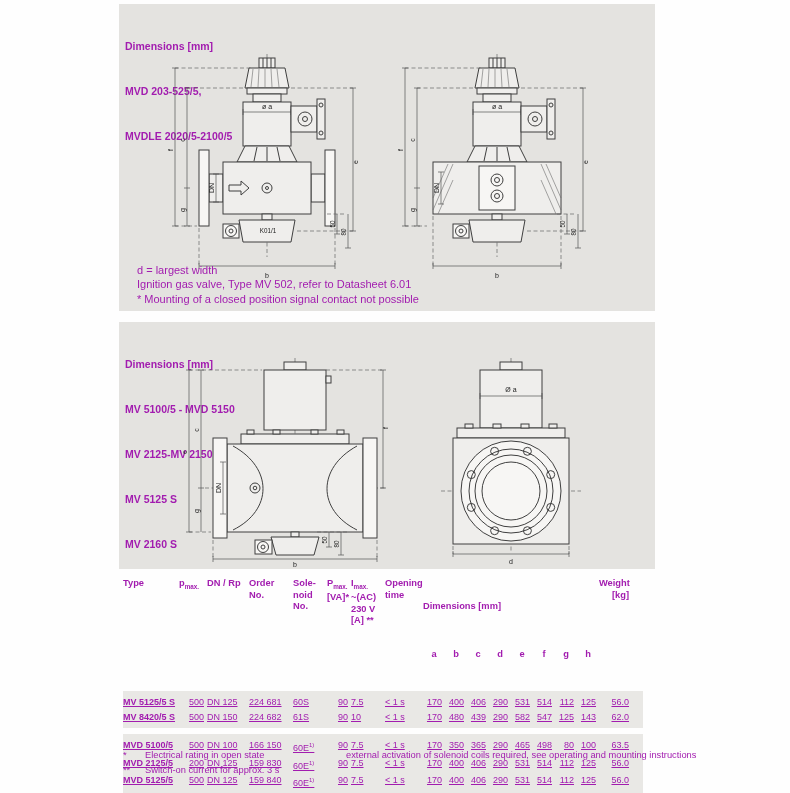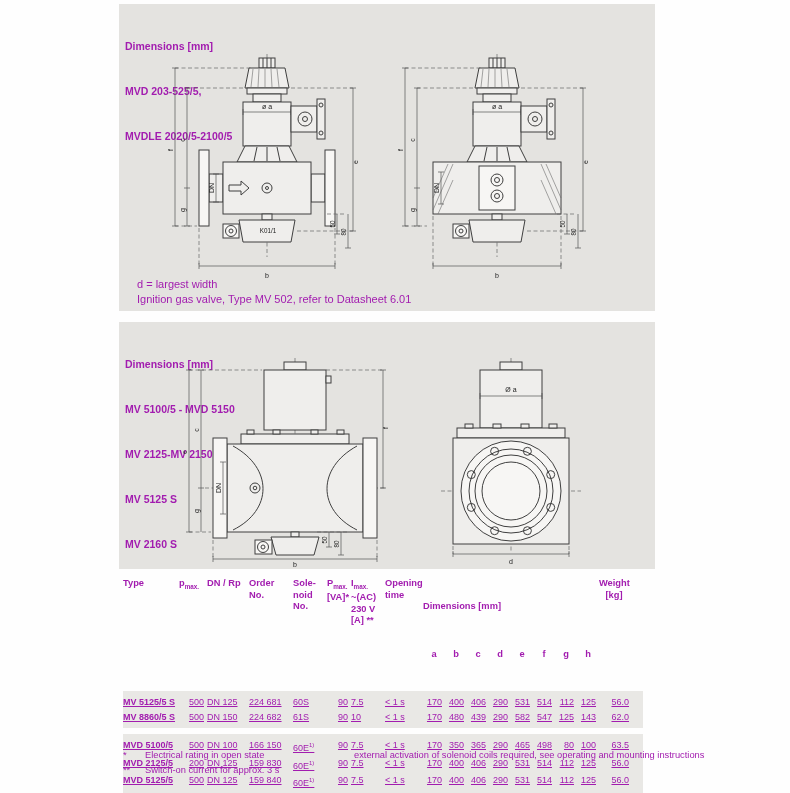--- a/index.html
+++ b/index.html
@@ -25,35 +25,35 @@
   .dimtxt.sm{font-size:6.3px;}
   
   .spec{position:absolute;left:123px;top:578px;width:520px;font-size:9px;}
   .grid{display:grid;grid-template-columns:56px 28px 42px 44px 34px 24px 34px 38px 22px 22px 22px 22px 22px 22px 22px 22px 30px;}
   .thead{font-weight:bold;font-size:9.3px;line-height:11.5px;margin-bottom:8px;min-height:52px;align-items:start;}
   .hc{white-space:pre;}
   .hc sub{font-size:6.3px;}
   .h-dims{grid-column:9 / 17;}
   .dim-letters{display:grid;grid-template-columns:22px 22px 22px 22px 22px 22px 22px 22px;margin-top:13px;}
   .dim-letters div{text-align:center;}
-  .h-weight{text-align:center;}
+  .h-weight{text-align:right;}
   .band{background:#e9e8e5;padding:4px 0;margin-bottom:6px;text-decoration:underline;}
   .trow{line-height:14.5px;}
   .tcell{white-space:pre;overflow:visible;}
   .c-type{font-weight:bold;}
   .c-num{text-align:right;padding-right:3px;}
   .c-weight{padding-right:0;}
   .tcell sup{font-size:6px;}
   
   .foot{position:absolute;left:123px;top:748px;width:600px;font-size:9.3px;line-height:14.5px;display:flex;}
   .foot .fc1{width:210px;}
   .frow{display:flex;}
   .fmark{width:22px;flex:none;}
   .fmark2{width:13px;flex:none;font-size:7px;vertical-align:super;}
-  .findent{margin-left:21px;}
+  .findent{margin-left:13px;}
 </style>
 </head>
 <body>
 
 <div class="page">
 
   <section class="panel panel-top">
     <div class="panel-title">
       <div>Dimensions [mm]</div>
       <div>MVD 203-525/5,</div>
@@ -237,20 +237,21 @@
       <line class="dash" x1="164" y1="164" x2="164" y2="214"></line>
       <line class="dim" x1="36" y1="214" x2="164" y2="214"></line>
       <line class="dim" x1="36" y1="211" x2="36" y2="217"></line>
         <line class="dim" x1="164" y1="211" x2="164" y2="217"></line>
       <text class="dimtxt" x="100" y="226" text-anchor="middle">b</text>
     </svg>
 
     <div class="panel-notes">
       <div>d = largest width</div>
       <div>Ignition gas valve, Type MV 502, refer to Datasheet 6.01</div>
+      <div>* Mounting of a closed position signal contact not possible</div>
     </div>
   </section>
 
   <section class="panel panel-mid">
     <div class="panel-title">
       <div>Dimensions [mm]</div>
       <div>MV 5100/5 - MVD 5150</div>
       <div>MV 2125-MV 2150</div>
       <div>MV 5125 S</div>
       <div>MV 2160 S</div>
@@ -406,21 +407,21 @@
             <div class="tcell c-num">400</div>
             <div class="tcell c-num">406</div>
             <div class="tcell c-num">290</div>
             <div class="tcell c-num">531</div>
             <div class="tcell c-num">514</div>
             <div class="tcell c-num">112</div>
             <div class="tcell c-num">125</div>
             <div class="tcell c-num c-weight">56.0</div>
           </div>
           <div class="grid trow">
-            <div class="tcell c-type">MV 8860/5 S</div>
+            <div class="tcell c-type">MV 8420/5 S</div>
             <div class="tcell c-num">500</div>
             <div class="tcell ">DN 150</div>
             <div class="tcell ">224 682</div>
             <div class="tcell ">61S</div>
             <div class="tcell c-num">90</div>
             <div class="tcell ">10</div>
             <div class="tcell ">&lt; 1 s</div>
             <div class="tcell c-num">170</div>
             <div class="tcell c-num">480</div>
             <div class="tcell c-num">439</div>

